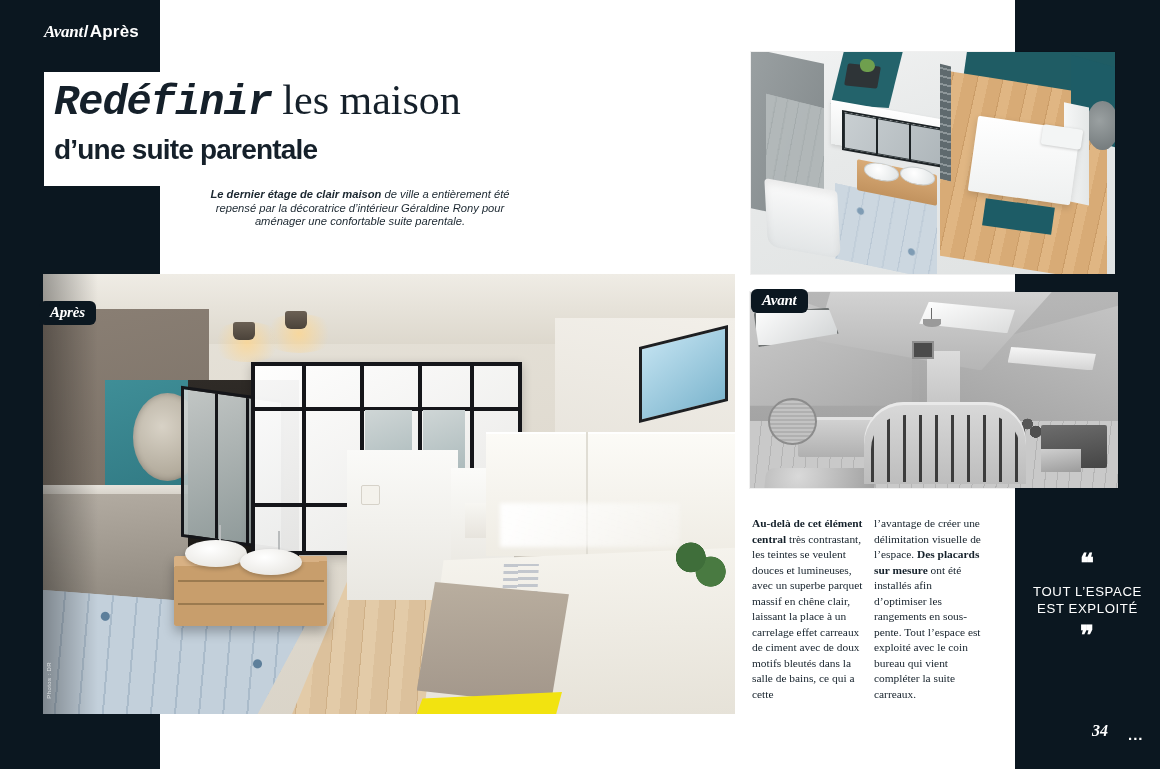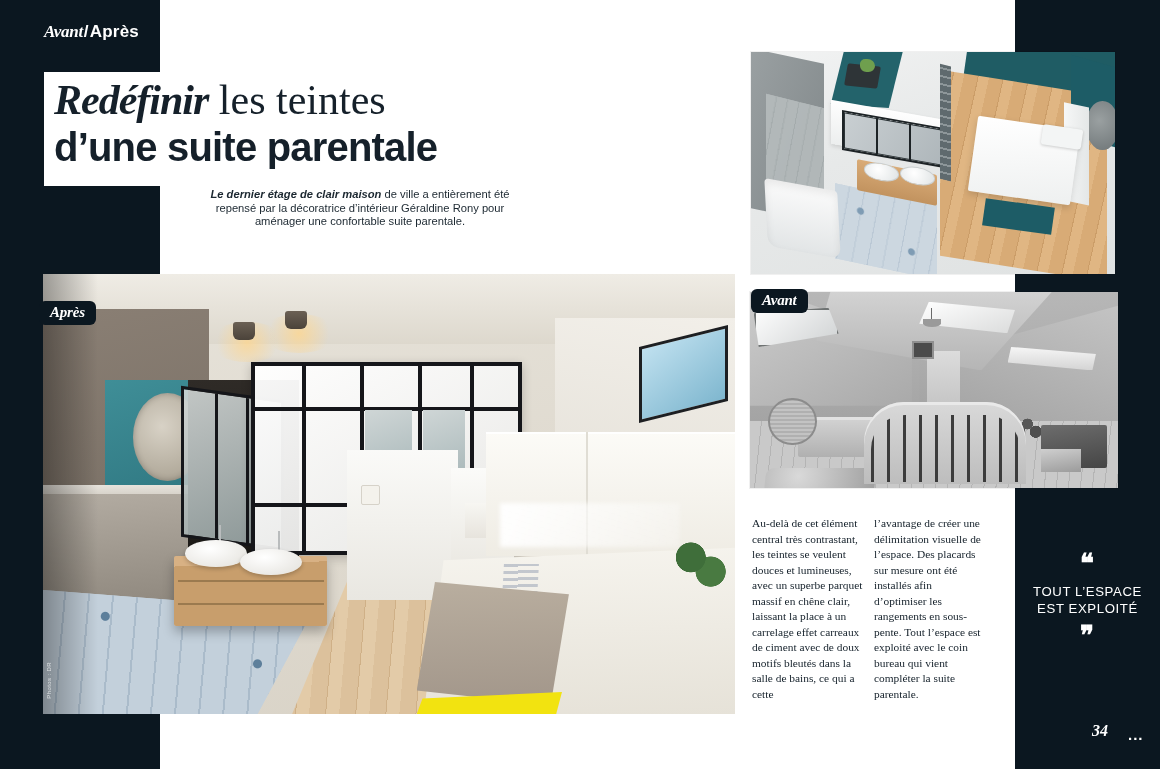--- a/index.html
+++ b/index.html
@@ -36,36 +36,36 @@
     position:absolute;left:44px;top:72px;width:450px;height:110px;
     background:#ffffff;z-index:25;
     padding:4px 0 0 0;
   }
   .h-l1{
     font-size:42px;line-height:48px;color:#15202a;white-space:nowrap;
     font-family:"Liberation Serif", serif;
     margin-left:10px;
   }
   .h-l1 .em{
-    font-style:italic;font-weight:bold;letter-spacing:-1px;
+    font-style:italic;font-weight:bold;letter-spacing:-1px;font-family:Liberation Mono, monospace;
   }
   .h-l1 .rest{font-weight:400;letter-spacing:0px;}
   .h-l2{
-    font-size:40px;line-height:46px;color:#15202a;white-space:nowrap;
+    font-size:28px;line-height:46px;color:#15202a;white-space:nowrap;
     font-weight:bold;letter-spacing:-.8px;margin-left:10px;
   }
 
   
   .deck{
     position:absolute;left:200px;top:188px;width:320px;
     text-align:center;color:#1b2730;
     font-size:11.2px;line-height:13.6px;
   }
   .deck .d-b{font-weight:bold;font-style:italic;}
-  .deck .d-i{}
+  .deck .d-i{font-style:italic;}
   .deck .byline{font-weight:bold;font-size:10.5px;margin-top:1px;display:block;}
 
   
   .col-top{
     position:absolute;left:620px;top:50px;width:122px;
     color:#14202a;
     font-family:"Liberation Serif", serif;
     font-size:11.6px;line-height:14.6px;
     text-align:left;
   }
@@ -103,21 +103,21 @@
 
   
   .col-b{
     position:absolute;top:516px;width:112px;
     color:#14202a;
     font-family:"Liberation Serif", serif;
     font-size:11.4px;line-height:15.5px;
   }
   .col-b1{left:752px;}
   .col-b2{left:874px;}
-  .col-b b{font-weight:normal;margin-top:48px;}
+  .col-b b{font-weight:bold;margin-top:48px;}
 
   
   .quote{
     position:absolute;left:1015px;top:555px;width:145px;
     text-align:center;color:#ffffff;
   }
   .q-mark{
     font-family:"Liberation Sans", sans-serif;
     font-size:26px;line-height:16px;font-weight:bold;letter-spacing:1px;
   }
@@ -376,21 +376,21 @@
 <div class="page">
 
   <div class="white-panel"></div>
 
   <div class="kicker">
     <span class="k-it">Avant</span><span class="k-sl">/</span><span class="k-bold">Après</span>
   </div>
 
   <div class="headline">
     <div class="h-l1">
-      <span class="em">Redéfinir</span><span class="rest"> les teintes</span>
+      <span class="em">Redéfinir</span><span class="rest"> les maison</span>
     </div>
     <div class="h-l2">d’une suite parentale</div>
   </div>
 
   <div class="deck">
     <span class="d-b">Le dernier étage de clair maison</span><span class="d-i"> de ville a entièrement été repensé par la décoratrice d’intérieur Géraldine Rony pour aménager une confortable suite parentale.</span>
   </div>
 
 
   <div class="img3d">
@@ -500,21 +500,21 @@
       <div class="ap-vigL"></div>
     </div>
   </div>
   <div class="pill pill-apres">Après</div>
   <div class="photocredit">Photos : DR</div>
 
   <div class="col-b col-b1">
     <b>Au-delà de cet élément central</b><span> très contrastant, les teintes se veulent douces et lumineuses, avec un superbe parquet massif en chêne clair, laissant la place à un carrelage effet carreaux de ciment avec de doux motifs bleutés dans la salle de bains, ce qui a cette</span>
   </div>
   <div class="col-b col-b2">
-    <span>l’avantage de créer une délimitation visuelle de l’espace. </span><b>Des placards sur mesure</b><span> ont été installés afin d’optimiser les rangements en sous-pente. Tout l’espace est exploité avec le coin bureau qui vient compléter la suite parentale.</span>
+    <span>l’avantage de créer une délimitation visuelle de l’espace. </span><b>Des placards sur mesure</b><span> ont été installés afin d’optimiser les rangements en sous-pente. Tout l’espace est exploité avec le coin bureau qui vient compléter la suite carreaux.</span>
   </div>
 
   <div class="quote">
     <div class="q-mark q-top">❝</div>
     <div class="q-text">TOUT L’ESPACE</div>
     <div class="q-text">EST EXPLOITÉ</div>
     <div class="q-mark q-bot">❞</div>
   </div>
 
   <div class="folio">34</div>

